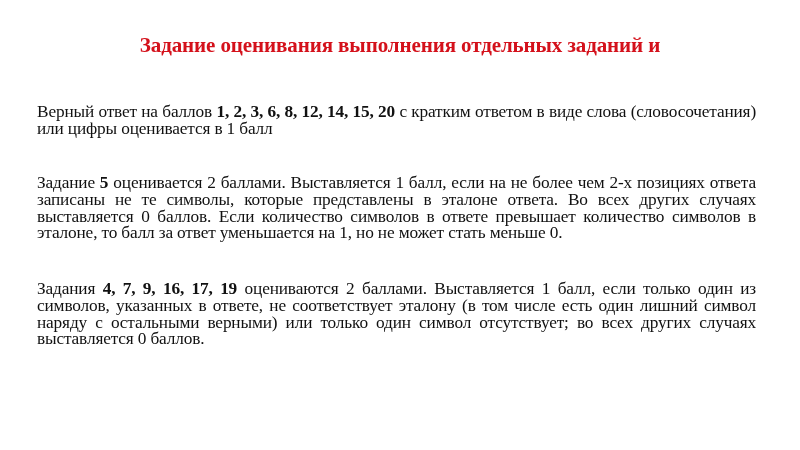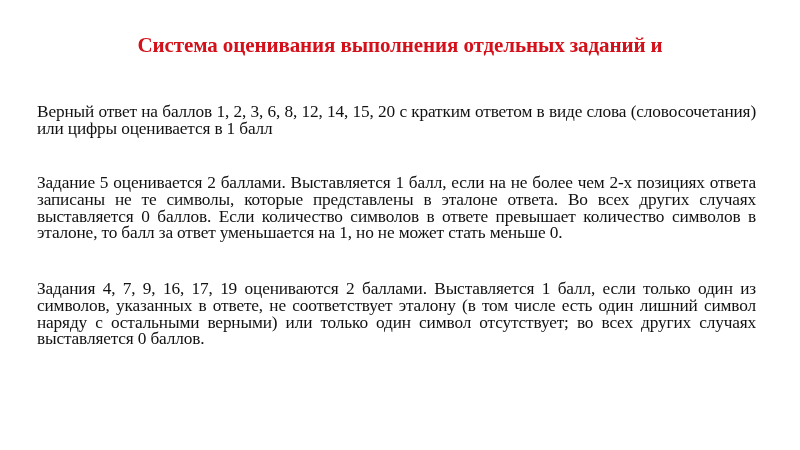--- a/index.html
+++ b/index.html
@@ -45,28 +45,28 @@
       letter-spacing: -0.15px;
     }
     .para {
       margin: 0;
       text-align: justify;
     }
     .para + .para { margin-top: 4px; }
     .p1 { position: absolute; top: 0; left: 0; width: 719px; }
     .p2 { position: absolute; top: 67px; left: 0; width: 719px; }
     .p3 { position: absolute; top: 173px; left: 0; width: 719px; }
-    b { font-weight: normal; }
+    b { font-weight: bold; }
   </style>
 </head>
 <body>
 
 <div class="slide">
   <div class="title">
-    <span class="line">Система оценивания выполнения отдельных заданий и</span>
+    <span class="line">Задание оценивания выполнения отдельных заданий и</span>
   </div>
 
   <div class="body">
     <p class="para p1"><span>Верный ответ на баллов </span><b>1, 2, 3, 6, 8, 12, 14, 15, 20</b><span> с кратким ответом в виде слова (словосочетания) или цифры оценивается в 1 балл</span></p>
 
     <p class="para p2"><span>Задание </span><b>5</b><span> оценивается 2 баллами. Выставляется 1 балл, если на не более чем 2-х позициях ответа записаны не те символы, которые представлены в эталоне ответа. Во всех других случаях выставляется 0 баллов. Если количество символов в ответе превышает количество символов в эталоне, то балл за ответ уменьшается на 1, но не может стать меньше 0.</span></p>
 
     <p class="para p3"><span>Задания </span><b>4, 7, 9, 16, 17, 19</b><span> оцениваются 2 баллами. Выставляется 1 балл, если только один из символов, указанных в ответе, не соответствует эталону (в том числе есть один лишний символ наряду с остальными верными) или только один символ отсутствует; во всех других случаях выставляется 0 баллов.</span></p>
   </div>
 </div>

